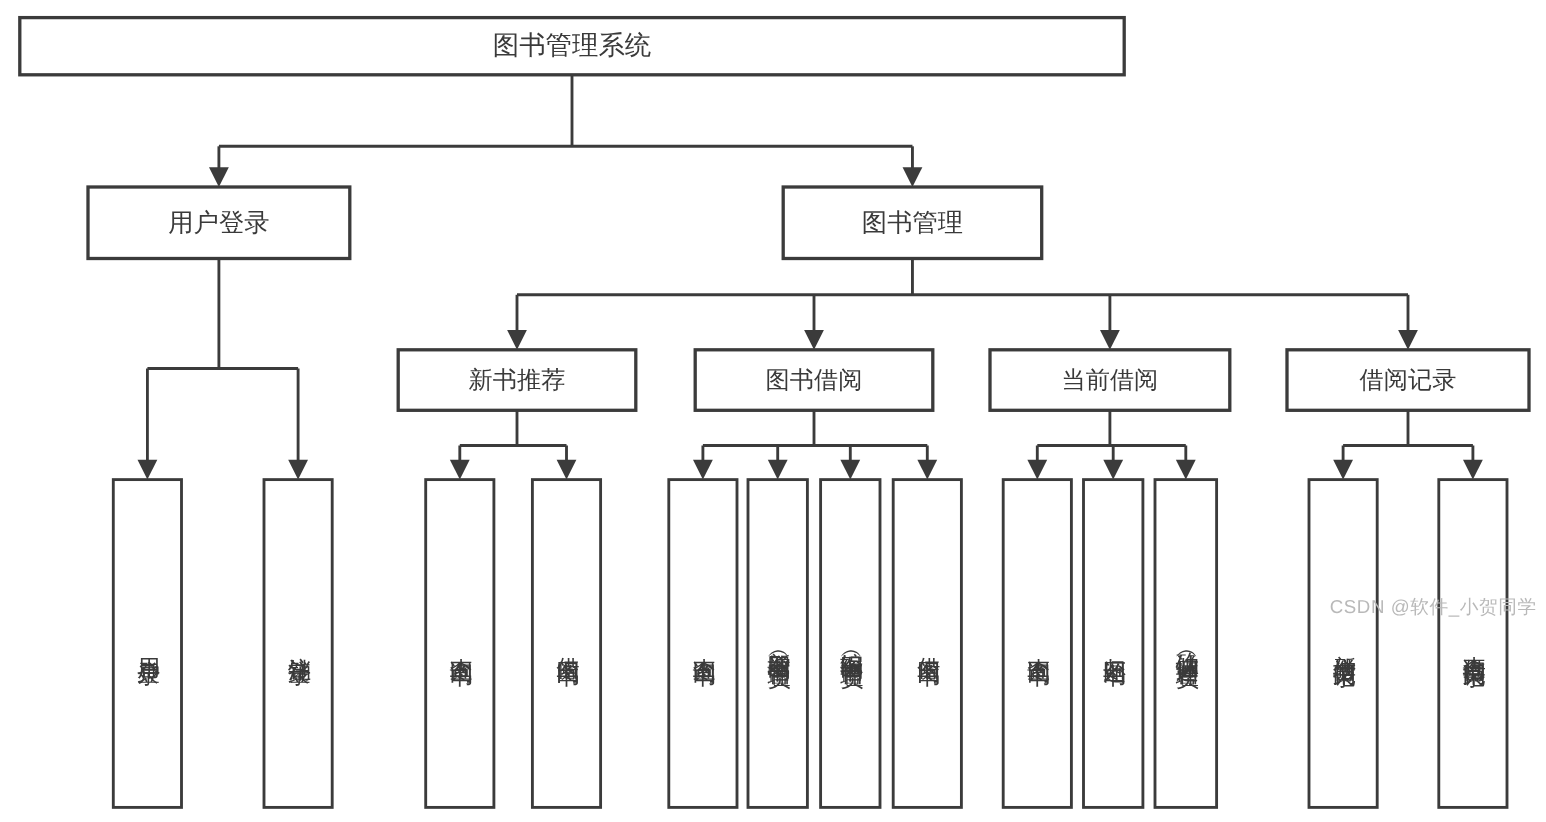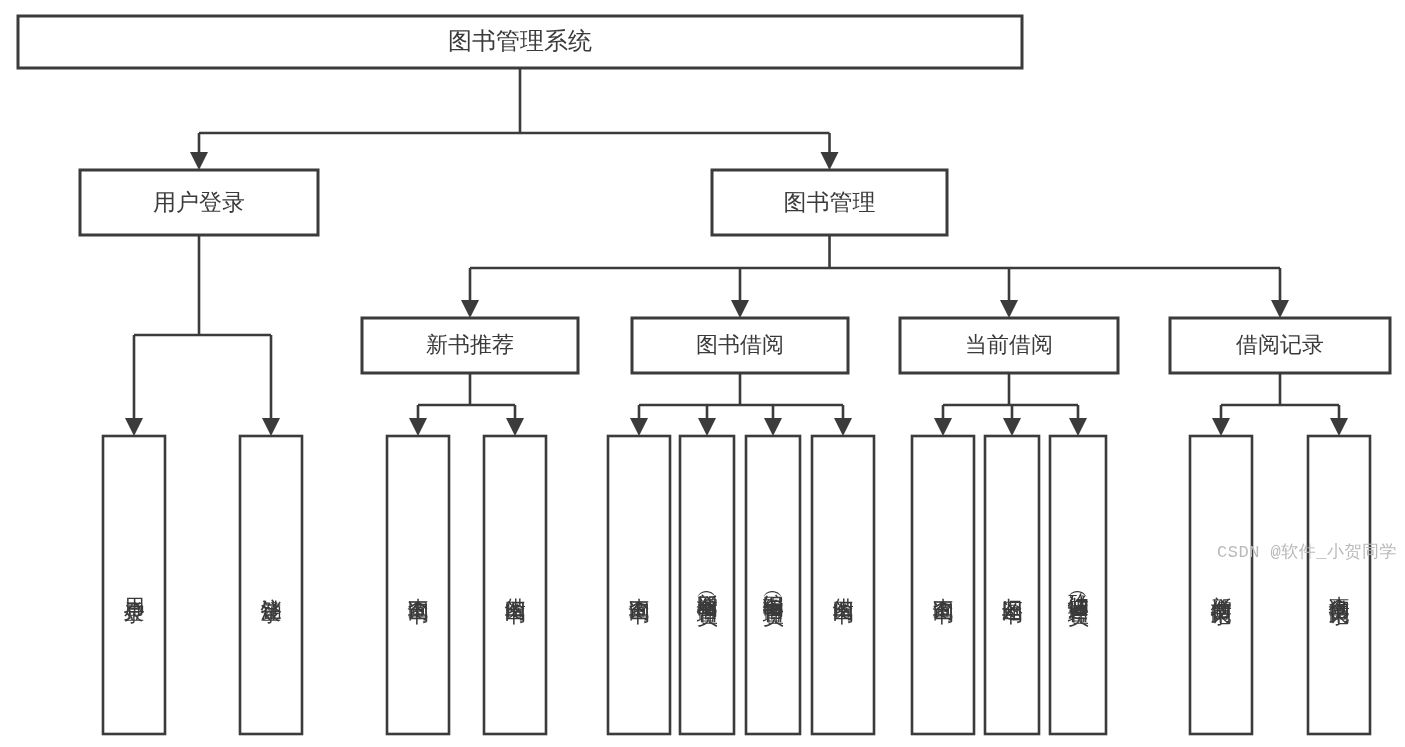--- a/index.html
+++ b/index.html
@@ -75,21 +75,21 @@
     line-height: 1.08;
     letter-spacing: 2px;
     color: #3a3a3a;
     white-space: nowrap;
     text-align: center;
   }
   .watermark {
     position: absolute;
     right: 8px;
     bottom: 4px;
-    font-family: Liberation Mono, monospace;
+    font-family: Liberation Sans, sans-serif;
     font-size: 17px;
     color: #b9b9b9;
     letter-spacing: 0.5px;
     white-space: nowrap;
   }
 </style>
 </head>
 <body>
 
 <div id="diagram-root">

